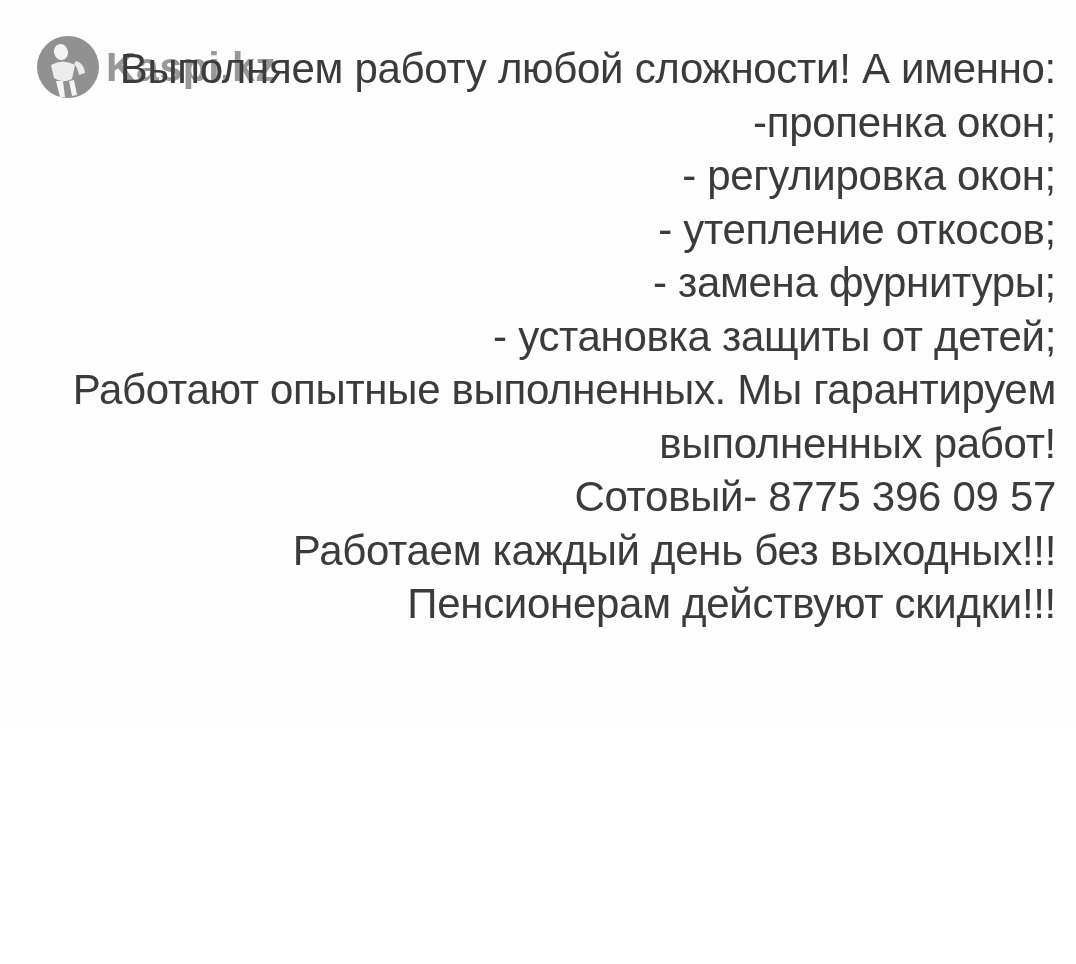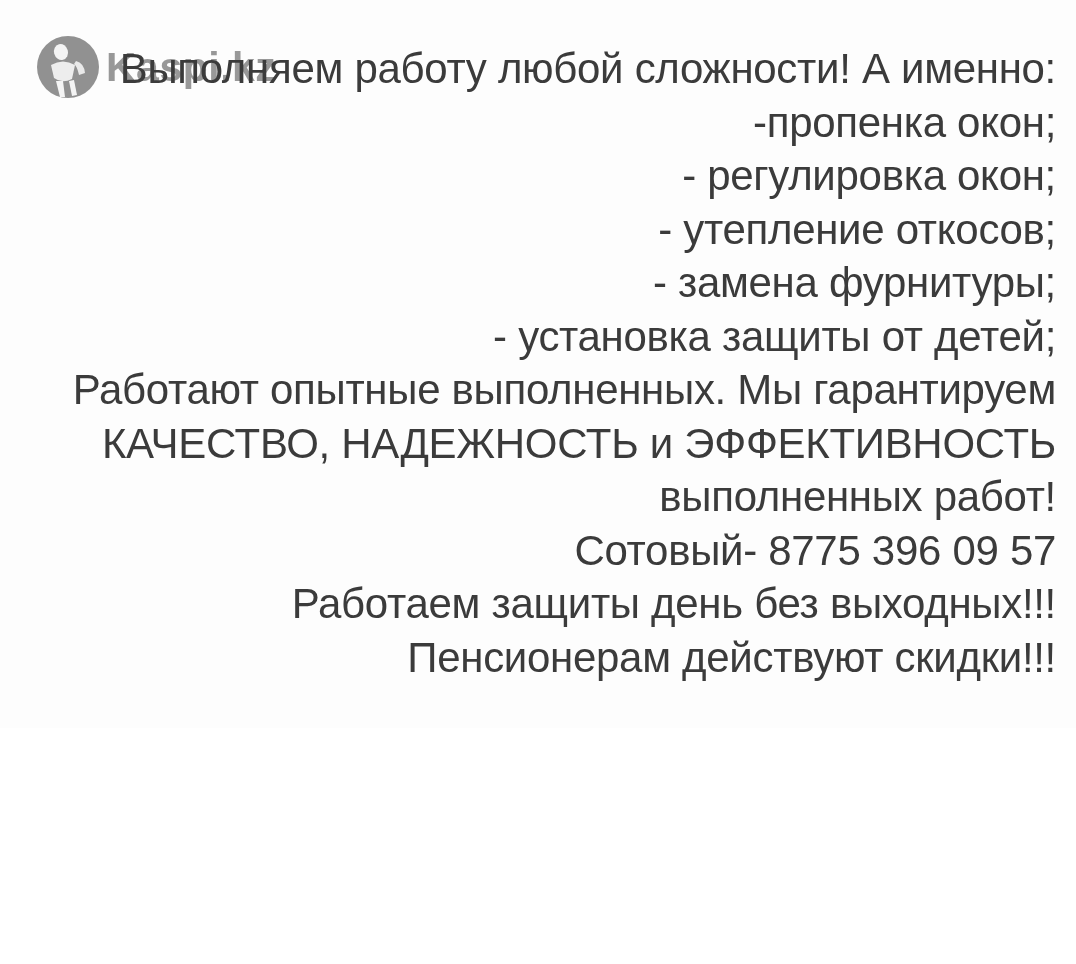--- a/index.html
+++ b/index.html
@@ -75,20 +75,19 @@
   </div>
 
   <div class="ad-text">
     <div class="ad-line">Выполняем работу любой сложности! А именно:</div>
     <div class="ad-line">-пропенка окон;</div>
     <div class="ad-line">- регулировка окон;</div>
     <div class="ad-line">- утепление откосов;</div>
     <div class="ad-line">- замена фурнитуры;</div>
     <div class="ad-line">- установка защиты от детей;</div>
     <div class="ad-line">Работают опытные выполненных. Мы гарантируем</div>
-    <div class="ad-line">КАЧЕСТВО, НАДЕЖНОСТЬ и ЭФФЕКТИВНОСТЬ</div>
     <div class="ad-line">выполненных работ!</div>
     <div class="ad-line">Сотовый- 8775 396 09 57</div>
-    <div class="ad-line">Работаем защиты день без выходных!!!</div>
+    <div class="ad-line">Работаем каждый день без выходных!!!</div>
     <div class="ad-line">Пенсионерам действуют скидки!!!</div>
   </div>
 
 </div>
 
 </body></html>

